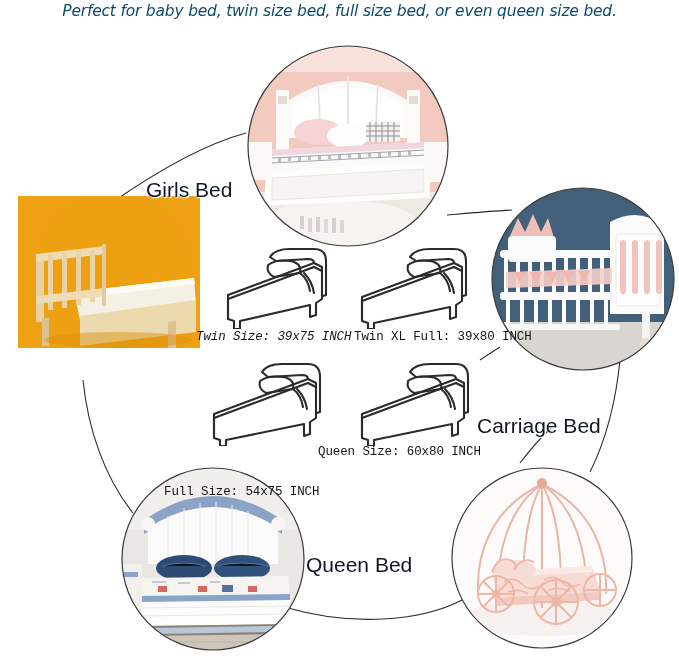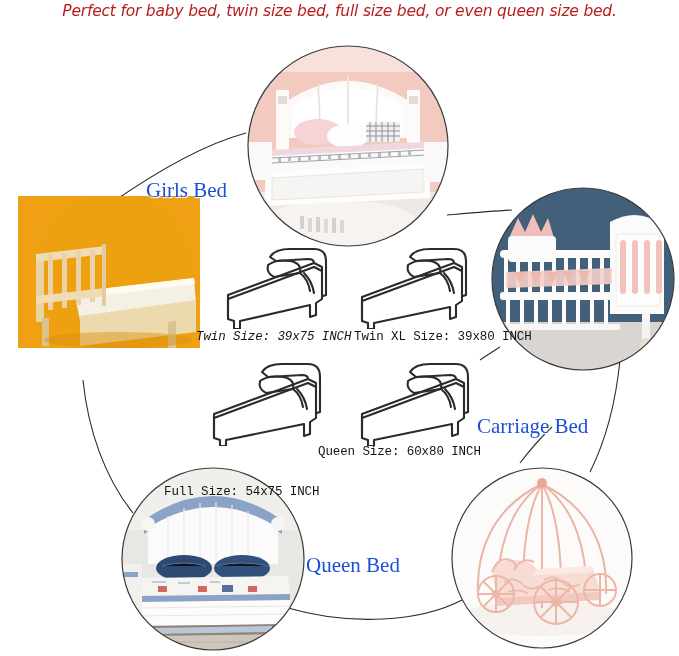--- a/index.html
+++ b/index.html
@@ -22,21 +22,21 @@
   .headline {
     position: absolute;
     left: 0;
     top: 2px;
     width: 679px;
     text-align: center;
     font-family: "DejaVu Sans", sans-serif;
     font-size: 15.5px;
     font-style: italic;
     letter-spacing: -0.2px;
-    color: #b91c1c;
+    color: #0c4a6e;
     white-space: nowrap;
   }
 
   
   .layer {
     position: absolute;
     left: 0;
     top: 0;
     width: 679px;
     height: 656px;
@@ -98,23 +98,23 @@
     font-family: "Liberation Mono", "DejaVu Sans Mono", monospace;
     font-size: 12.5px;
     color: #141414;
     white-space: nowrap;
     letter-spacing: -0.1px;
   }
 
   
   .bubble-caption {
     position: absolute;
-    font-family: Liberation Serif, serif;
+    font-family: Liberation Sans, sans-serif;
     font-size: 21px;
-    color: #1d4ed8;
+    color: #0f172a;
     white-space: nowrap;
     text-shadow: 0 0 2px #ffffff, 0 0 3px #ffffff, 1px 1px 0 #ffffff, -1px -1px 0 #ffffff;
   }
 </style>
 </head>
 <body>
 
 <div id="infographic">
 
   <div class="headline">Perfect for baby bed, twin size bed, full size bed, or even queen size bed.</div>
@@ -440,21 +440,21 @@
     <svg width="118" height="86" viewBox="0 0 118 86">
       <path class="bed-fill" d="M56,14 Q61,6 76,6 L100,6 Q112,6 112,18 L112,52 L100,56 L100,20 Q100,16 94,16 L62,18 Z"></path>
       <path class="bed-fill" d="M8,54 L100,20 L108,24 L108,58 L102,62 L102,74 L96,76 L96,64 L20,80 L20,86 L14,86 L14,80 L8,78 Z"></path>
       <path class="bed-line" d="M54,22 Q62,16 76,18 Q88,20 86,30 L60,34 Q52,30 54,22 Z"></path>
       <path class="bed-line" d="M86,30 Q94,36 96,48 M90,30 Q98,38 100,50"></path>
       <path class="bed-line" d="M8,58 L100,24"></path>
       <path class="bed-line" d="M8,58 L8,76"></path>
       <path class="bed-line" d="M100,24 L108,28"></path>
     </svg>
   </div>
-  <div class="size-caption" style="left:354px; top:330px;">Twin XL Size: 39x80 INCH</div>
+  <div class="size-caption" style="left:354px; top:330px;">Twin XL Full: 39x80 INCH</div>
 
   <div class="bed-icon" style="left:204px; top:360px;">
     <svg width="124" height="86" viewBox="0 0 124 86">
       <path class="bed-fill" d="M58,12 Q63,4 78,4 L104,4 Q116,4 116,17 L116,52 L104,56 L104,19 Q104,15 98,15 L64,17 Z"></path>
       <path class="bed-fill" d="M10,54 L104,19 L112,23 L112,58 L106,62 L106,74 L100,76 L100,64 L22,80 L22,86 L16,86 L16,80 L10,78 Z"></path>
       <path class="bed-line" d="M56,21 Q64,15 79,17 Q91,19 89,29 L62,33 Q54,29 56,21 Z"></path>
       <path class="bed-line" d="M89,29 Q97,35 99,47 M93,29 Q101,37 103,49"></path>
       <path class="bed-line" d="M10,58 L104,23"></path>
       <path class="bed-line" d="M10,58 L10,76"></path>
       <path class="bed-line" d="M104,23 L112,27"></path>

